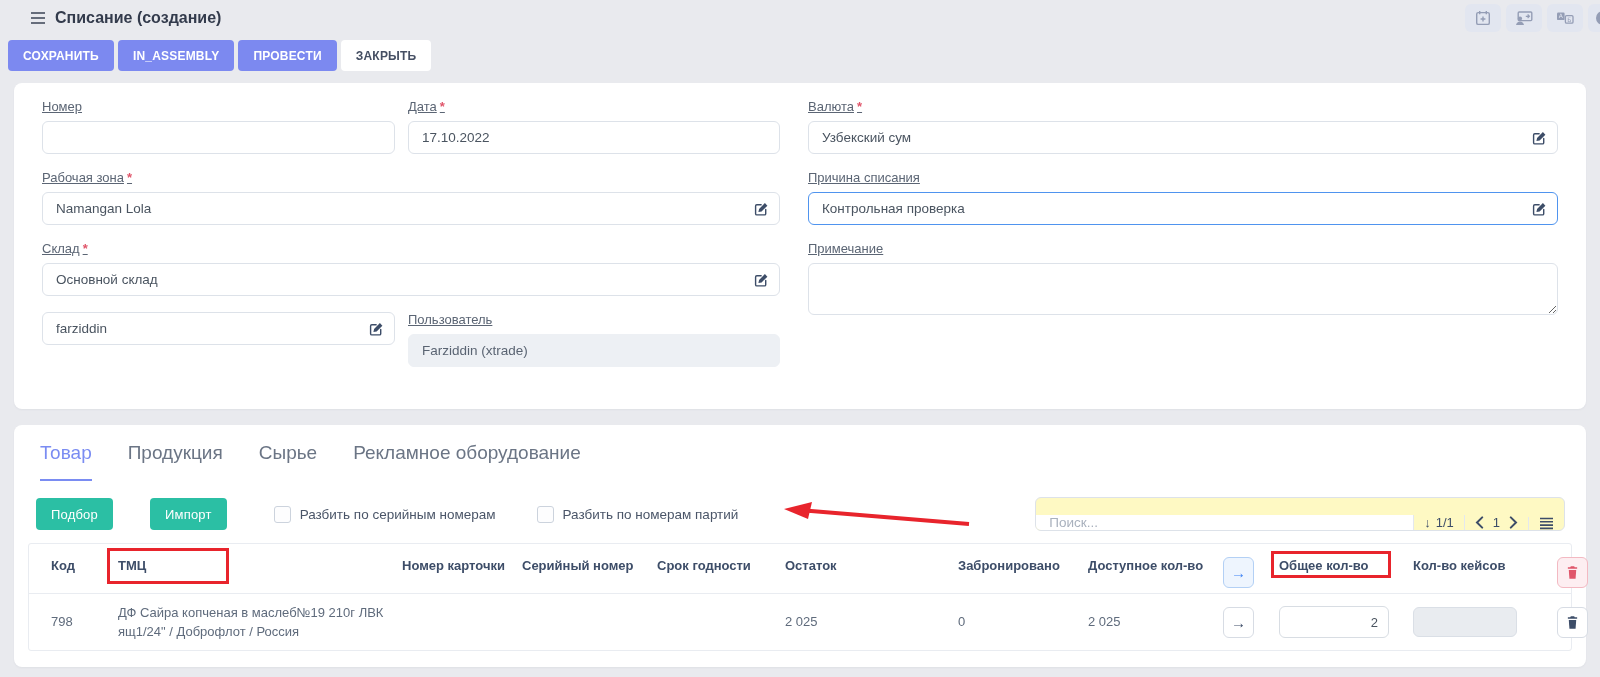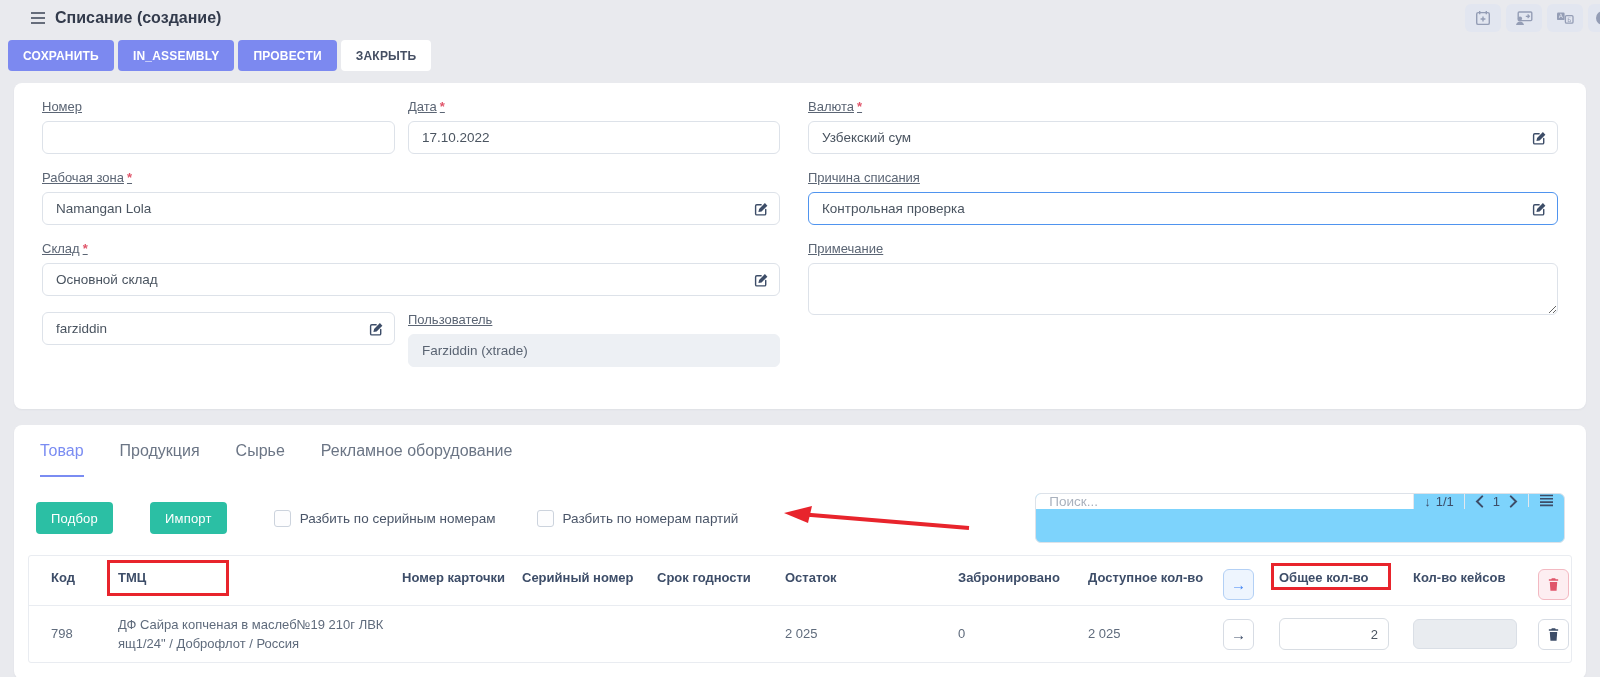--- a/index.html
+++ b/index.html
@@ -39,33 +39,33 @@
   .inp { width:100%; height:33px; border:1px solid #dde2e9; border-radius:6px; background:#fff;
          padding:0 34px 0 13px; font-size:13.5px; font-family:inherit; color:#4a5460; outline:none; }
   .inp.no-icon { padding-right:13px; }
   .inp.focused { border:1px solid #4f94ef; }
   .inp.disabled-field { background:#edf0f4; border-color:#edf0f4; color:#5a6472; }
   textarea.inp { height:52px; resize:vertical; padding-top:8px; }
   .edit-ic { position:absolute; right:11px; top:50%; transform:translateY(-50%); color:#3d4d68; display:flex; cursor:pointer; }
   
   .card-items { margin-top:16px; padding:0 14px 16px 14px; min-height:238px; }
   .tabs { display:flex; gap:36px; padding:17px 0 0 12px; }
-  .tab { font-size:16px; color:#6b7585; padding-bottom:15px; cursor:pointer; }
+  .tab { font-size:19px; color:#6b7585; padding-bottom:15px; cursor:pointer; }
   .tab.active { color:#7a8cf2; border-bottom:2px solid #7a8cf2; }
   .toolbar { display:flex; align-items:center; margin-top:16px; padding-left:8px;gap:31px; }
   .toolbar .btn-teal { margin-right:6px; }
   .chk-group { display:flex; align-items:center; margin-left:10px; gap:9px;justify-content:flex-end; }
   .chk { appearance:none; -webkit-appearance:none; width:17px; height:17px; border:1px solid #ccd3dd;
          border-radius:3px; background:#fdfdfe; cursor:pointer; flex:none; }
   .chk-label { font-size:13.5px; color:#4a5568; white-space:nowrap; }
   .ann-arrow { margin-left:14px; flex:none; }
   .spacer { flex:1; }
   
-  .search-box { width:630px; height:50px; border:1px solid #dde2e9; border-radius:6px; background:#7dd3fc;
-                display:flex; align-items:flex-start; overflow:hidden; margin-right:7px; }
+  .search-box { width:630px; height:34px; border:1px solid #dde2e9; border-radius:6px; background:#fef9c3;
+                display:flex; align-items:flex-end; overflow:hidden; margin-right:7px; }
   .search-inp { flex:1; border:none; outline:none; padding:0 13px; font-size:13.5px; font-family:inherit; color:#4a5460; }
   .search-inp::placeholder { color:#a9b1bd; }
   .seg { display:flex; align-items:center; justify-content:center; border-left:1px solid #e4e8ee;
          color:#3d4d68; font-size:13px; gap:5px; padding:0 10px; cursor:pointer; white-space:nowrap; }
   .seg b { font-weight:normal; }
   .pg-num { margin:0 4px; }
   .chev { display:flex; color:#3d4d68; }
   
   .grid-box { margin-top:12px; border:1px solid #e9ecf1; border-radius:3px; }
   .t-row { display:flex; align-items:center; }
@@ -77,21 +77,21 @@
   .c-code { width:89px; padding-left:22px; }
   .c-item { width:284px; }
   .c-card { width:120px; }
   .c-serial { width:135px; }
   .c-expiry { width:128px; }
   .c-balance { width:125px; }
   .c-reserved { width:130px;margin-left:48px; }
   .c-available { width:135px; }
   .c-arrow { width:56px; display:flex; }
   .c-total { width:134px; position:relative; }
-  .c-cases { width:125px; }
+  .c-cases { width:144px; }
   .c-trash { flex:1; display:flex; justify-content:flex-start; }
   .sq-btn { width:31px; height:31px; border-radius:6px; display:flex; align-items:center; justify-content:center;
             cursor:pointer; font-size:15px; background:#fff; border:1px solid #d7dce4; color:#3d4d68; }
   .sq-btn.blue { border:1px solid #b3d0f5; background:#eef5fe; color:#4285f4; }
   .sq-btn.red { border:1px solid #f3b9c2; background:#fdeef1; color:#e0556a; }
   .qty-inp { width:110px; height:32px; border:1px solid #d8dde3; border-radius:6px; text-align:right;
              padding:0 10px; font-size:13px; font-family:inherit; color:#4a5460; outline:none; }
   .qty-disabled { width:104px; height:30px; border:1px solid #dadfe6; border-radius:6px; background:#e9ecf0; }
   
   .ann-box { position:absolute; border:3px solid #e8242c; pointer-events:none; }

